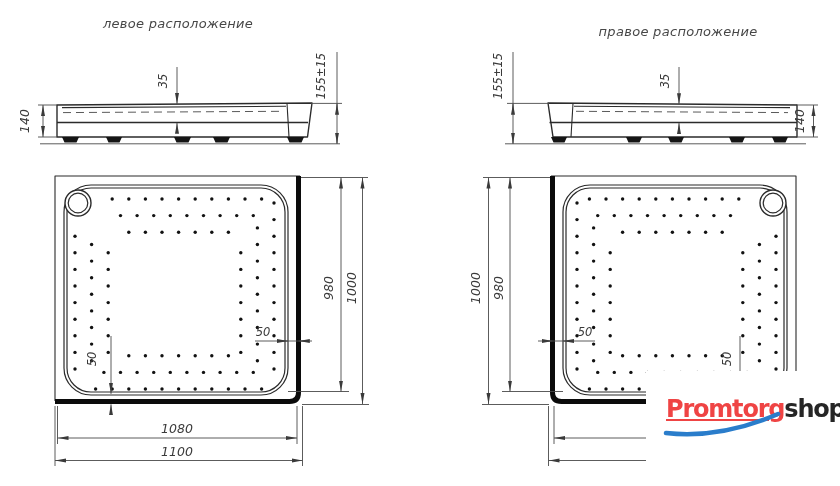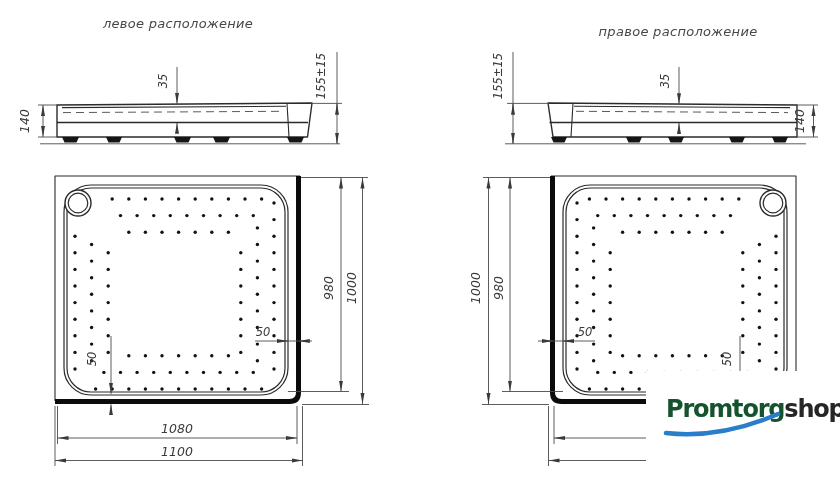--- a/index.html
+++ b/index.html
@@ -377,18 +377,18 @@
 
       <path class="dim-ln" d="M740,336 V386"></path>
       <line class="dim-ln" x1="740" y1="385.8" x2="740" y2="393.8" marker-end="url(#arw)"></line>
       <text class="sm-t" x="731" y="359" transform="rotate(-90 731 359)">50</text>
     </g>
   </g>
 </svg>
 
   
   <div class="logo-box">
-    <div class="logo-text"><span id="logo-blue" style="color: #14532d;">Promtorg</span><span id="logo-dark" style="color: rgb(38, 38, 38);">shop</span></div>
+    <div class="logo-text"><span id="logo-blue" style="color: #ef4444; text-decoration: underline;">Promtorg</span><span id="logo-dark" style="color: rgb(38, 38, 38);">shop</span></div>
     <svg class="swoosh" width="124" height="28" viewBox="0 0 124 28">
       <path d="M4,22 Q58,28 116,3" fill="none" stroke-width="4.5" stroke-linecap="round" stroke="#2a7dcb"></path>
     </svg>
   </div>
 </div>
 
 </body></html>

